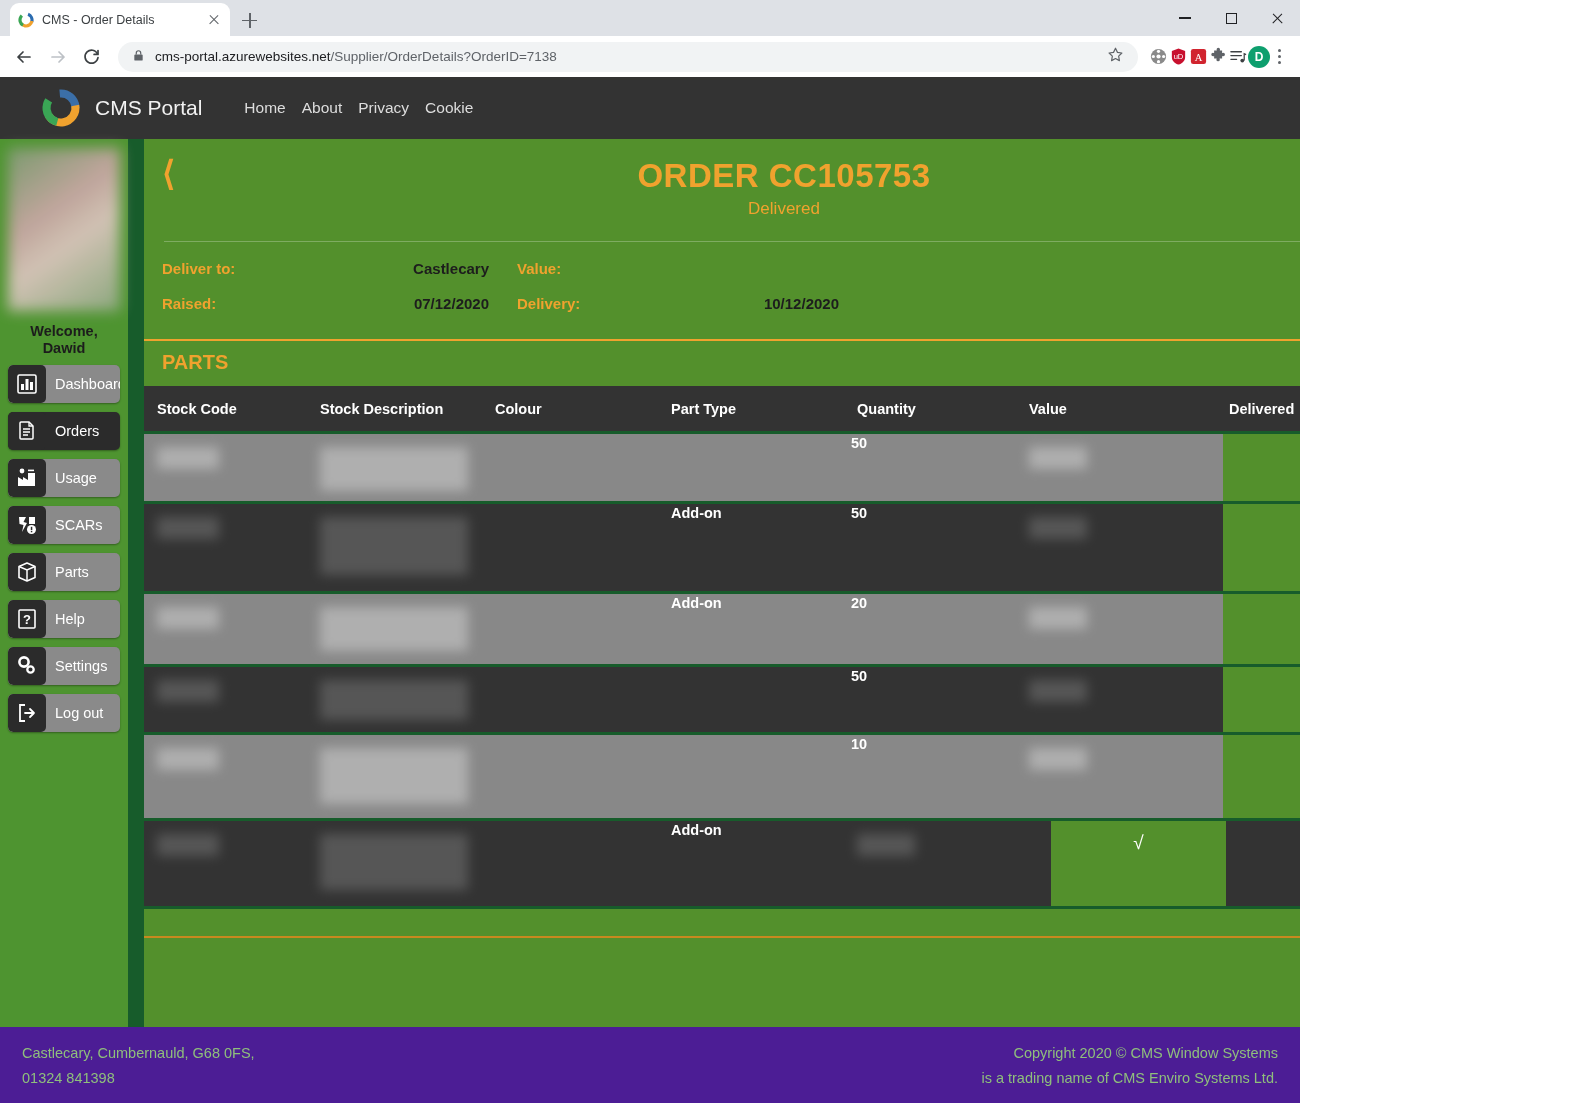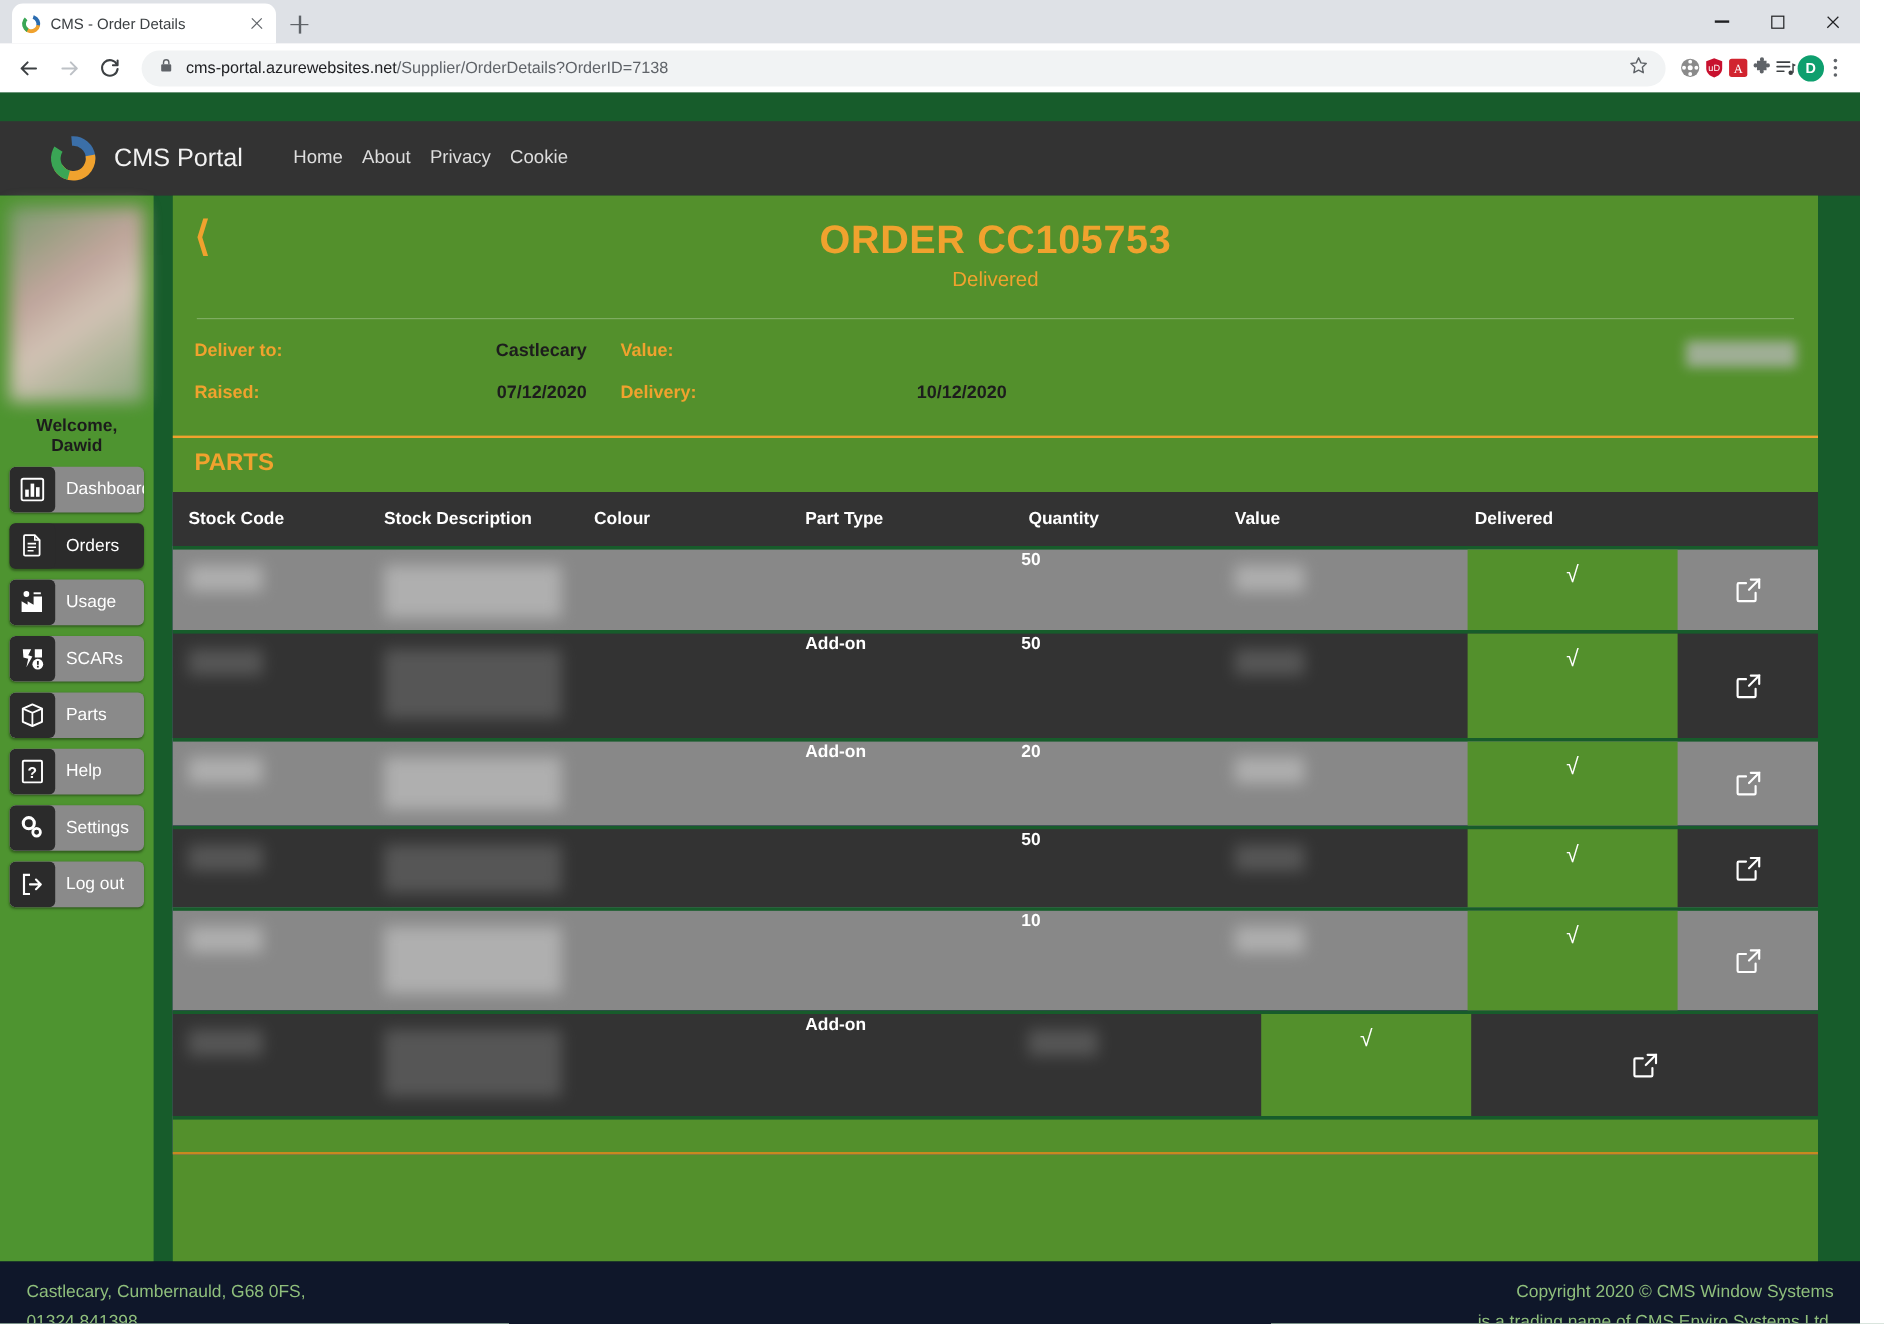--- a/index.html
+++ b/index.html
@@ -1,21 +1,21 @@
 <!DOCTYPE html>
 <html><head>
 <meta charset="utf-8">
 <style>
   * { box-sizing: border-box; margin: 0; padding: 0; }
   html, body {
     width: 1570px; height: 1103px;
     font-family: "Liberation Sans", sans-serif;
     background: #ffffff; overflow: hidden;
   }
-  .window { position: relative; width: 1550px; height: 1103px; background: #dee1e6; }
+  .window { position: relative; width: 1300px; height: 1103px; background: #dee1e6; }
 
   
   .titlebar { position: relative; height: 36px; background: #dee1e6; display: flex; align-items: flex-end; }
   .tab {
     margin-left: 10px; width: 220px; height: 33px; background: #fff;
     border-radius: 9px 9px 0 0; display: flex; align-items: center; padding: 0 8px; gap: 8px;
   }
   .tab-favicon { width: 16px; height: 16px; flex: 0 0 16px; position: relative; }
   .tab-title { font-size: 12.5px; color: #3c4043; white-space: nowrap; overflow: hidden; flex: 1; }
   .tab-close { width: 16px; height: 16px; position: relative; flex: 0 0 16px; }
@@ -50,21 +50,21 @@
   .avatar-d {
     width: 22px; height: 22px; border-radius: 50%; background: #0e9f6e; color: #fff;
     font-size: 12px; display: flex; align-items: center; justify-content: center; font-weight: 600;
   }
   .kebab { width: 18px; display: flex; flex-direction: column; align-items: center; gap: 3px; }
   .kebab i { width: 3px; height: 3px; border-radius: 50%; background: #5f6368; display: block; }
 
   
   .page { position: relative; height: 1026px; background: #175c2b; overflow: hidden; }
 
-  .navbar { height: 62px; background: #333333; display: flex; align-items: center; padding-left: 40px; gap: 26px; margin-top: 24px; }
+  .navbar { height: 62px; background: #333333; display: flex; align-items: center; padding-left: 40px; gap: 26px; }
   .brand { display: flex; align-items: center; gap: 13px; }
   .brand-logo { width: 42px; height: 42px; position: relative; }
   .brand-name { color: #f2f2f2; font-size: 21px; }
   .nav-links { display: flex; gap: 16px; margin-left: 16px; text-align: center; }
   .nav-links a { color: #dddddd; font-size: 15.5px; text-decoration: none; }
 
   .body-wrap { display: flex; height: 888px; }
 
   .sidebar { width: 128px; flex: 0 0 128px; background: #4e9430; padding: 9px 0 0 0; }
   .profile-img {
@@ -125,21 +125,21 @@
   .tr .c-qty .cell-txt, .tr .c-type .cell-txt { }
   .blur-box { background: #cfcfcf; filter: blur(6px); opacity: .55; }
   .tr.even .blur-box { background: #6e6e6e; opacity: .6; }
   .bb-code { width: 62px; height: 22px; margin-top: 13px; }
   .bb-desc { width: 148px; height: 44px; margin-top: 13px; }
   .bb-val  { width: 58px; height: 22px; margin-top: 13px; margin-left: 6px; }
   .tick { color: #ffffff; font-size: 19px; padding-top: 11px; }
 
   .table-foot { height: 32px; background: #53902c; border-top: 3px solid #175c2b; border-bottom: 2px solid #c8891f; }
 
-  .footer { height: 77px; background: #0f172a; display: flex; align-items: center; justify-content: space-between; padding: 0 22px; }
+  .footer { height: 77px; background: #4c1d95; display: flex; align-items: center; justify-content: space-between; padding: 0 22px; }
   .footer div { color: #8fbf7c; font-size: 14.5px; line-height: 25px; }
   .footer .right { text-align: right; }
 </style>
 </head>
 <body>
 
 <div class="window">
 
   <div class="titlebar">
     <div class="tab">

